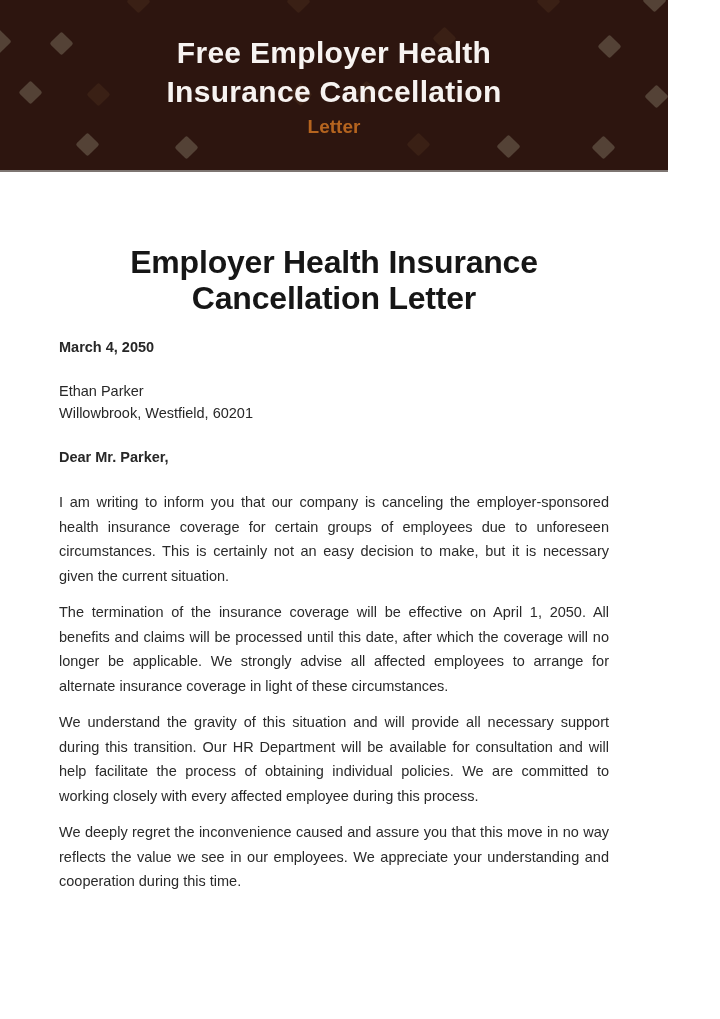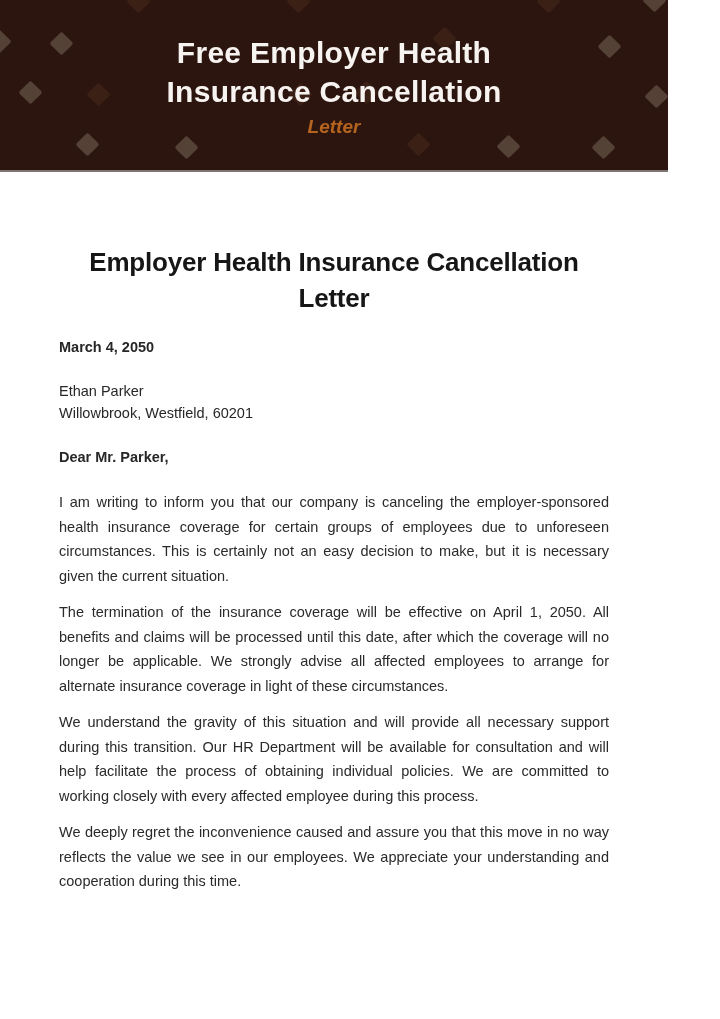--- a/index.html
+++ b/index.html
@@ -31,21 +31,20 @@
     letter-spacing: 0.3px;
     color: #f7f3f1;
   }
   .banner-title span { display: block; }
   .banner-subtitle {
     margin-top: 4px;
     font-size: 19px;
     line-height: 23px;
     font-weight: 700;
     color: #b5641f;
-    font-style: italic;
   }
   .d {
     position: absolute;
     width: 17px;
     height: 17px;
     transform: rotate(45deg);
     border-radius: 2px;
     z-index: 1;
   }
   .d-light { background: #564539; opacity: 0.95; }
@@ -53,21 +52,21 @@
 
   
   .doc {
     padding: 0 59px;
     color: #272727;
   }
   .doc-title {
     margin: 72px auto 0 auto;
     max-width: 620px;
     text-align: center;
-    font-size: 26px;
+    font-size: 32px;
     line-height: 36px;
     font-weight: 700;
     letter-spacing: -0.2px;
     color: #161616;
   }
   .sender { margin-top: 30px; font-size: 14.5px; line-height: 22px; }
   .date-line { margin-top: 20px; font-size: 14.5px; line-height: 22px; font-weight: 700; }
   .recipient { margin-top: 22px; font-size: 14.5px; line-height: 22px; }
   .recipient-name { font-weight: 400; }
   .salutation { margin-top: 22px; font-size: 14.5px; line-height: 22px; font-weight: 700; }

